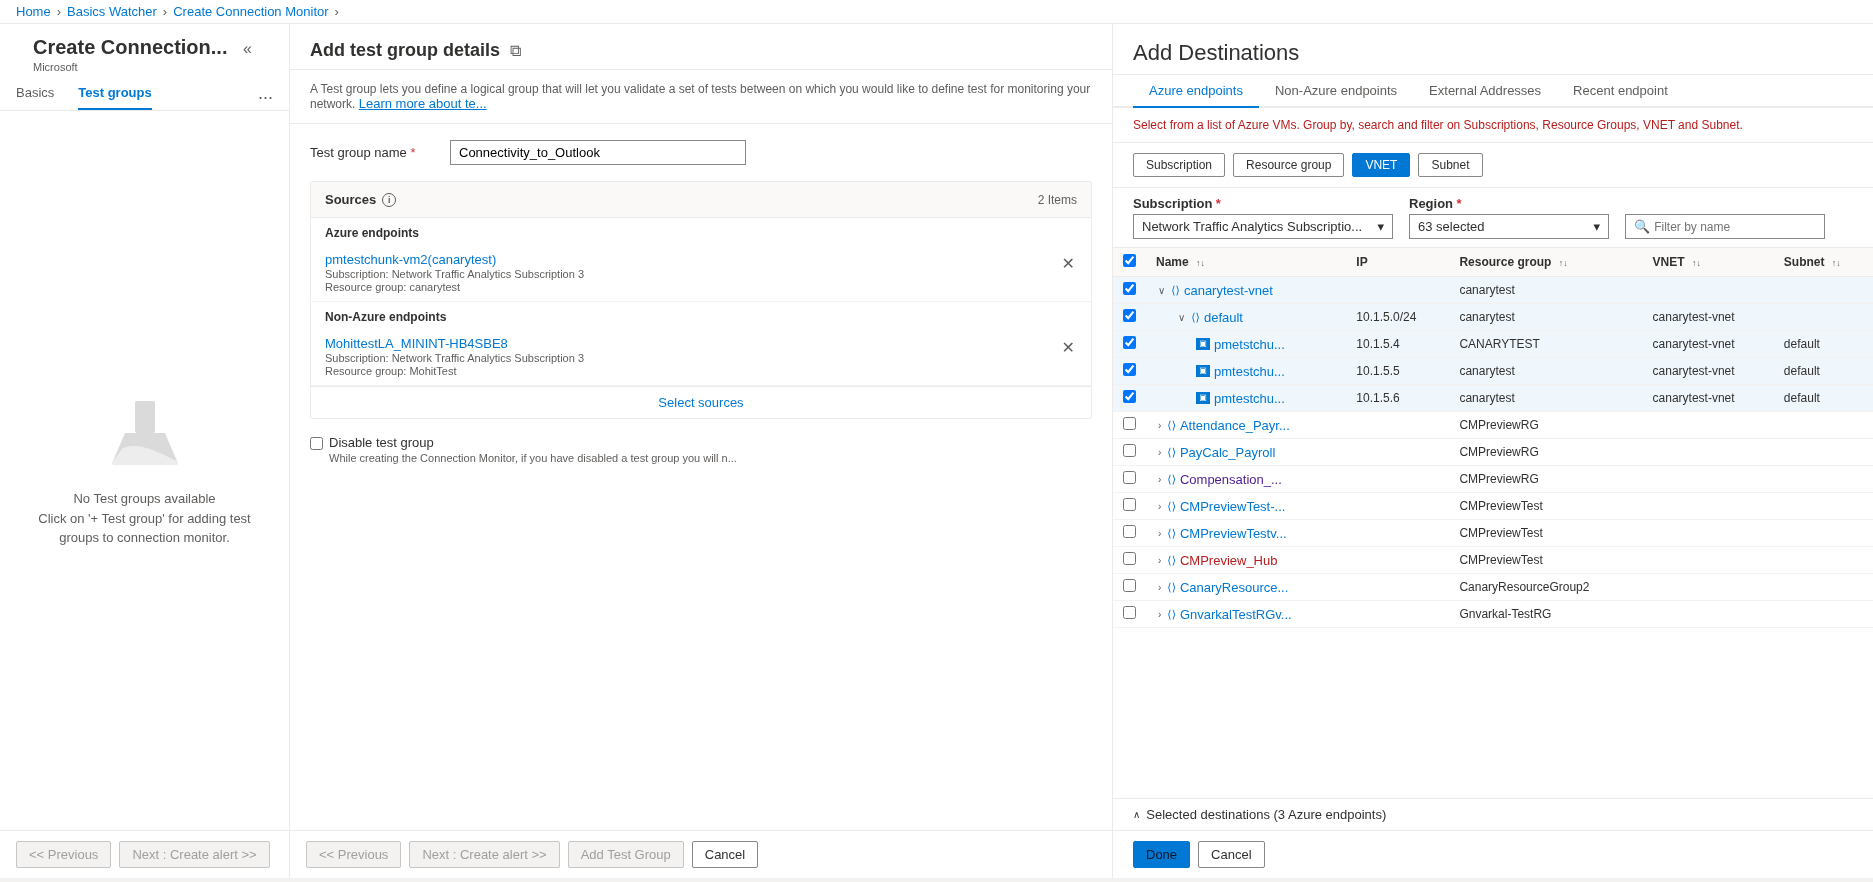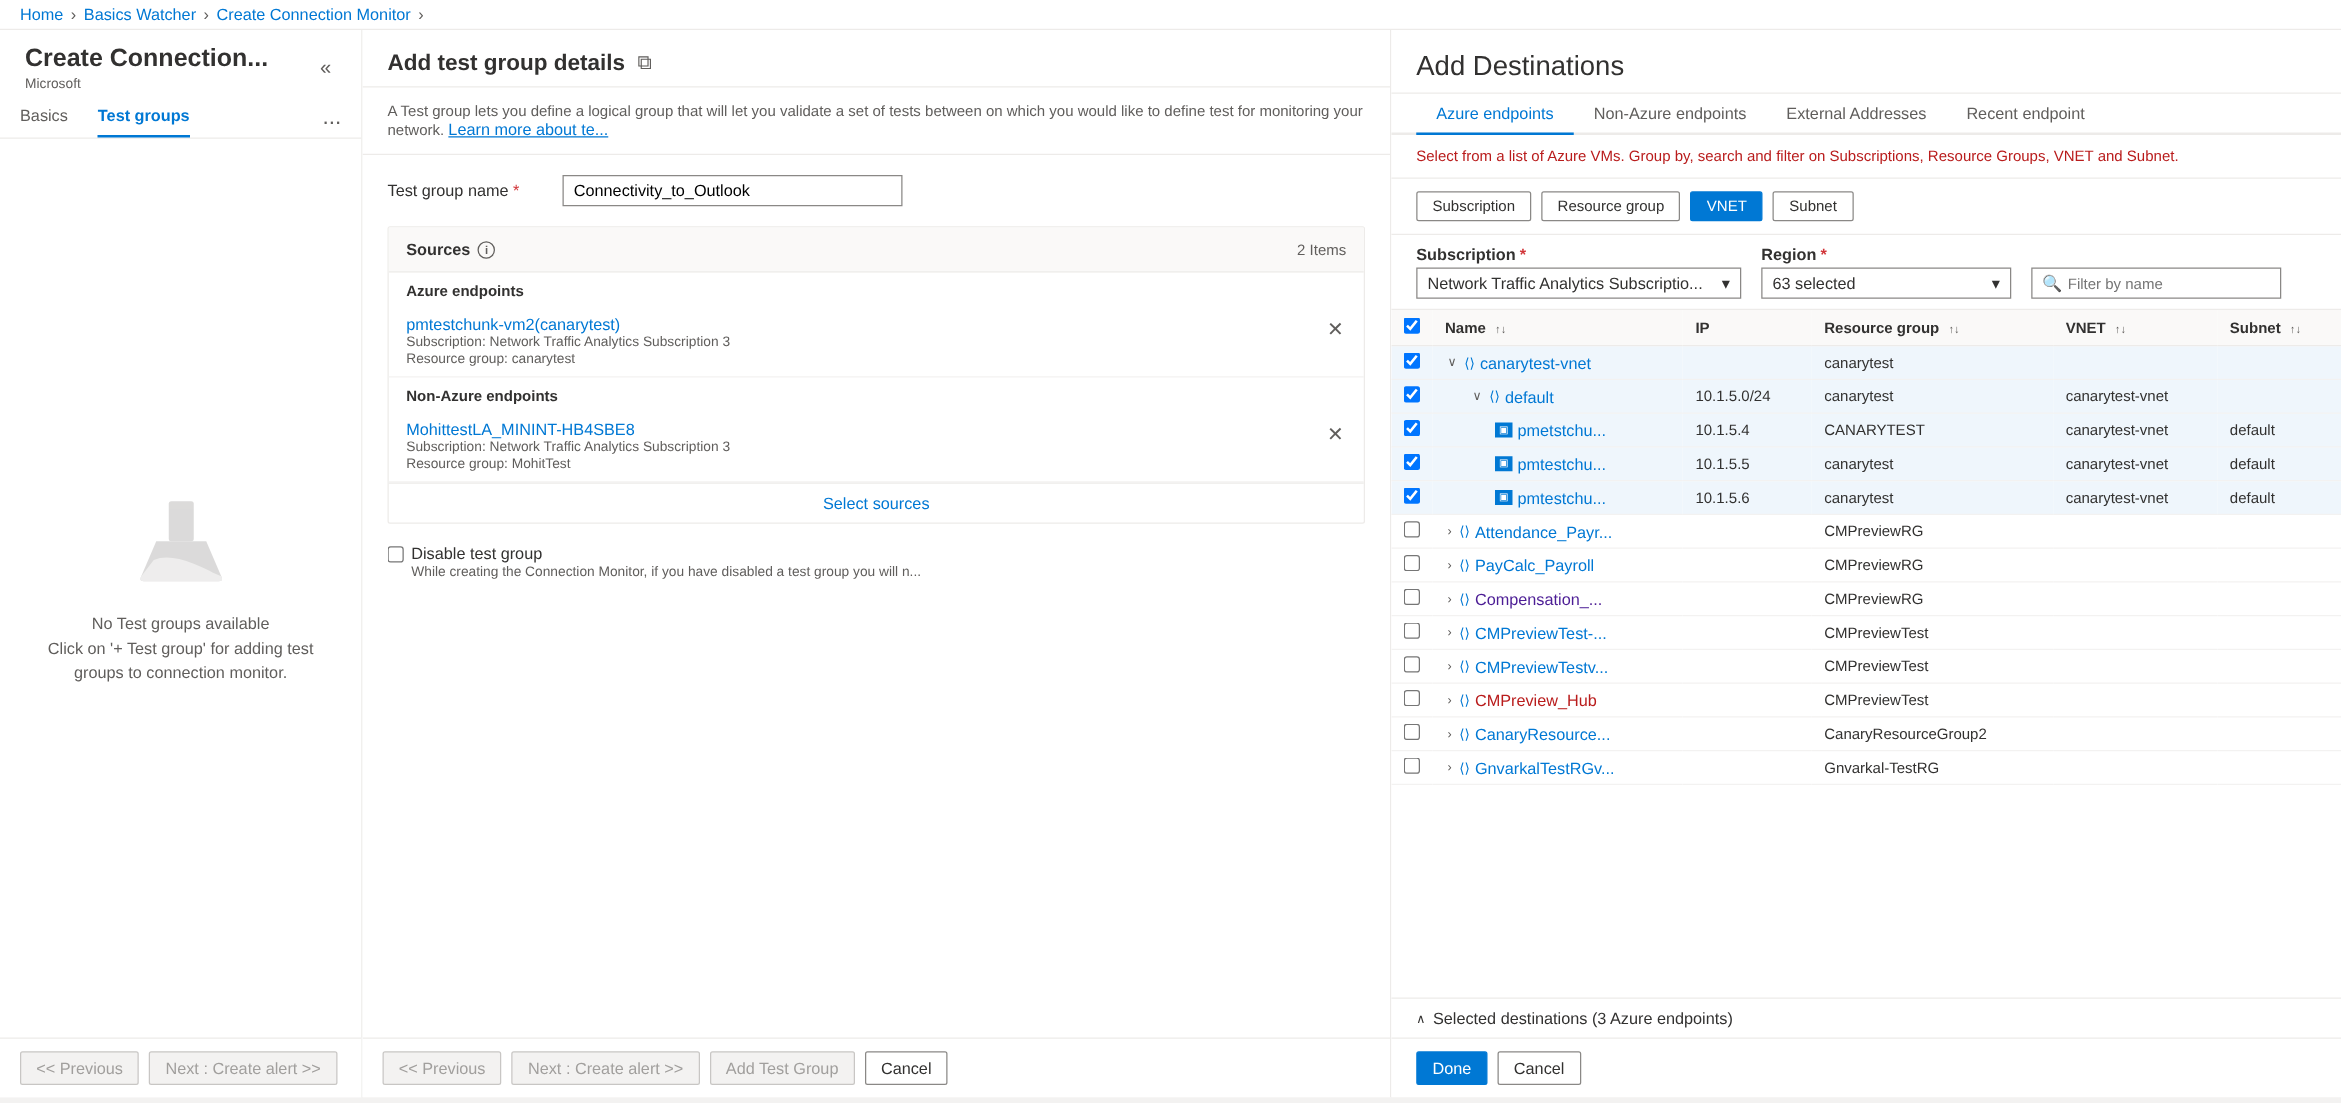--- a/index.html
+++ b/index.html
@@ -11,50 +11,50 @@
     .breadcrumb a { color: #0078d4; text-decoration: none; }
 
     
     .main-layout { display: flex; height: calc(100vh - 28px); }
 
     
     .left-panel { width: 290px; background: #fff; border-right: 1px solid #edebe9; display: flex; flex-direction: column; }
     .left-panel-title { font-size: 20px; font-weight: 600; color: #323130; }
     .left-panel-subtitle { font-size: 11px; color: #605e5c; margin-top: 2px; }
     .collapse-btn { margin-left: auto; background: none; border: none; cursor: pointer; font-size: 16px; color: #605e5c; padding: 4px; }
-    .left-panel-top { display: flex; align-items: center; padding: 12px 20px 4px; }
+    .left-panel-top { display: flex; align-items: flex-start; padding: 12px 33px 4px; }
     .left-panel-top .left-panel-title { font-size: 20px; font-weight: 600; }
 
     
     .nav-tabs { display: flex; align-items: center; border-bottom: 1px solid #edebe9; padding: 0 16px; gap: 24px; }
     .nav-tab { padding: 8px 0; font-size: 13px; color: #605e5c; cursor: pointer; border-bottom: 2px solid transparent; text-decoration: none; }
     .nav-tab.active { color: #0078d4; border-bottom: 2px solid #0078d4; font-weight: 600; }
     .nav-dots { margin-left: auto; font-size: 18px; cursor: pointer; color: #605e5c; }
 
     
     .empty-state { flex: 1; display: flex; flex-direction: column; align-items: center; justify-content: center; padding: 20px; }
     .flask-icon { width: 80px; height: 80px; margin-bottom: 16px; }
     .empty-state-text { text-align: center; color: #605e5c; font-size: 13px; line-height: 1.5; }
     .btn { padding: 5px 12px; font-size: 13px; cursor: pointer; border-radius: 2px; border: 1px solid #8a8886; background: #fff; color: #323130; }
-    .btn-primary { background: #0078d4; color: #ffffff; border-color: #0078d4; }
+    .btn-primary { background: #0078d4; color: #0f172a; border-color: #0078d4; }
     .btn-disabled { background: #f3f2f1; color: #a19f9d; border-color: #c8c6c4; cursor: not-allowed; }
 
     
     .middle-panel { flex: 1; background: #fff; border-right: 1px solid #edebe9; display: flex; flex-direction: column; overflow: hidden; }
     .middle-header { padding: 16px 20px 8px; display: flex; align-items: center; gap: 10px; border-bottom: 1px solid #edebe9; }
     .middle-title { font-size: 18px; font-weight: 600; color: #323130; }
     .middle-desc { padding: 12px 20px; font-size: 12px; color: #605e5c; border-bottom: 1px solid #edebe9; }
     .middle-desc a { color: #0078d4; }
     .middle-content { flex: 1; overflow-y: auto; padding: 16px 20px; }
 
     
     .form-row { display: flex; align-items: center; margin-bottom: 16px; }
     .form-label { font-size: 13px; color: #323130; min-width: 140px; }
     .form-label .required { color: #d13438; }
-    .form-input { border: 1px solid #8a8886; padding: 4px 8px; font-size: 13px; width: 272px; }
+    .form-input { border: 1px solid #8a8886; padding: 4px 8px; font-size: 13px; width: 296px; }
 
     
     .section-box { border: 1px solid #edebe9; border-radius: 2px; margin-bottom: 16px; }
     .section-header { display: flex; align-items: center; justify-content: space-between; padding: 10px 14px; background: #faf9f8; border-bottom: 1px solid #edebe9; }
     .section-title { font-size: 13px; font-weight: 600; color: #323130; display: flex; align-items: center; gap: 6px; justify-content: flex-end; }
     .section-count { font-size: 12px; color: #605e5c; }
     .section-subheader { padding: 8px 14px 4px; font-size: 12px; font-weight: 600; color: #323130; }
     .endpoint-item { padding: 8px 14px; border-bottom: 1px solid #f3f2f1; display: flex; align-items: flex-start; }
     .endpoint-item:last-child { border-bottom: none; }
     .endpoint-info { flex: 1; }

